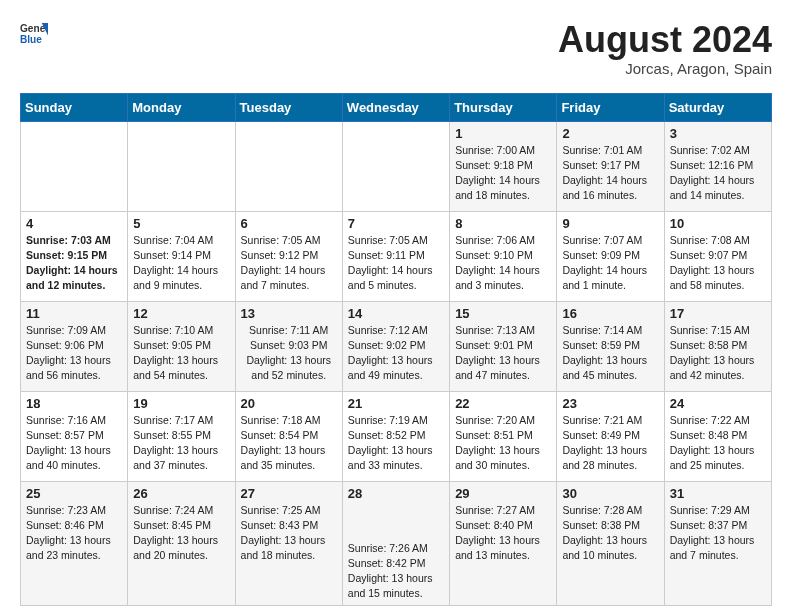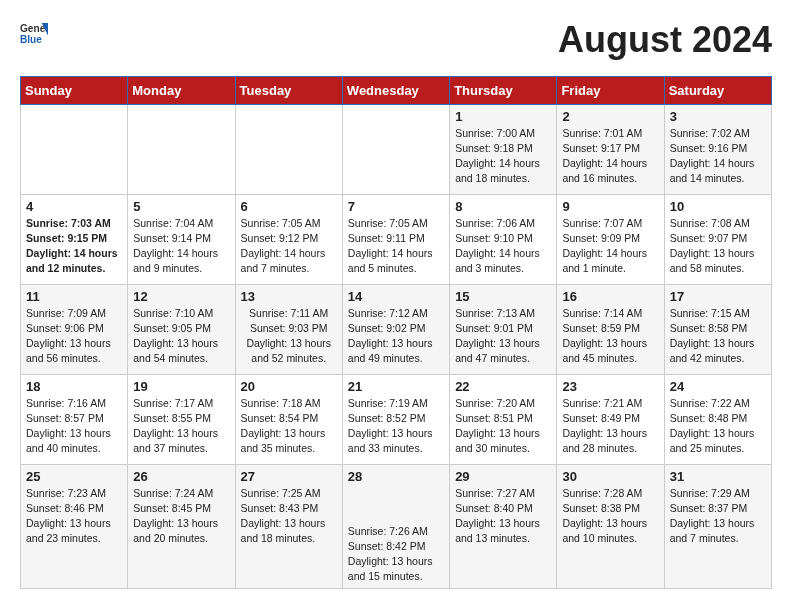--- a/index.html
+++ b/index.html
@@ -37,21 +37,21 @@
     .location {
       font-size: 15px;
       color: #444;
     }
     table {
       width: 100%;
       border-collapse: collapse;
       table-layout: fixed;
     }
     thead tr th {
-      background-color: #b91c1c;
+      background-color: #0369a1;
       color: #fff;
       font-size: 13px;
       font-weight: bold;
       padding: 6px 4px;
       text-align: left;
       border: 1px solid #2a6fbc;
     }
     tbody tr td {
       vertical-align: top;
       border: 1px solid #ccc;
@@ -85,20 +85,21 @@
 <div class="header">
   <div class="logo">
     <svg class="logo-icon" viewBox="0 0 36 36">
       <text x="0" y="16" font-size="13" font-weight="bold" fill="#333">General</text>
       <text x="0" y="30" font-size="13" font-weight="bold" fill="#1a5fb4">Blue</text>
       <polygon points="28,4 36,4 36,20" fill="#1a5fb4"></polygon>
     </svg>
   </div>
   <div class="title-block">
     <div class="month-year">August 2024</div>
+    <div class="location">Jorcas, Aragon, Spain</div>
   </div>
 </div>
 
 <table>
   <thead>
     <tr>
     <th>Sunday</th>
         <th>Monday</th>
         <th>Tuesday</th>
         <th>Wednesday</th>
@@ -123,21 +124,21 @@
         <td>
           <span class="day-num">2</span>
           <div class="cell-info" style="white-space: pre-line;">Sunrise: 7:01 AM
 Sunset: 9:17 PM
 Daylight: 14 hours
 and 16 minutes.</div>
         </td>
         <td>
           <span class="day-num">3</span>
           <div class="cell-info" style="white-space: pre-line;">Sunrise: 7:02 AM
-Sunset: 9:16 PM
+Sunset: 12:16 PM
 Daylight: 14 hours
 and 14 minutes.</div>
         </td>
       </tr>
       <tr>
         <td>
           <span class="day-num">4</span>
           <div class="cell-info" style="white-space: pre-line; font-weight: bold;">Sunrise: 7:03 AM
 Sunset: 9:15 PM
 Daylight: 14 hours

